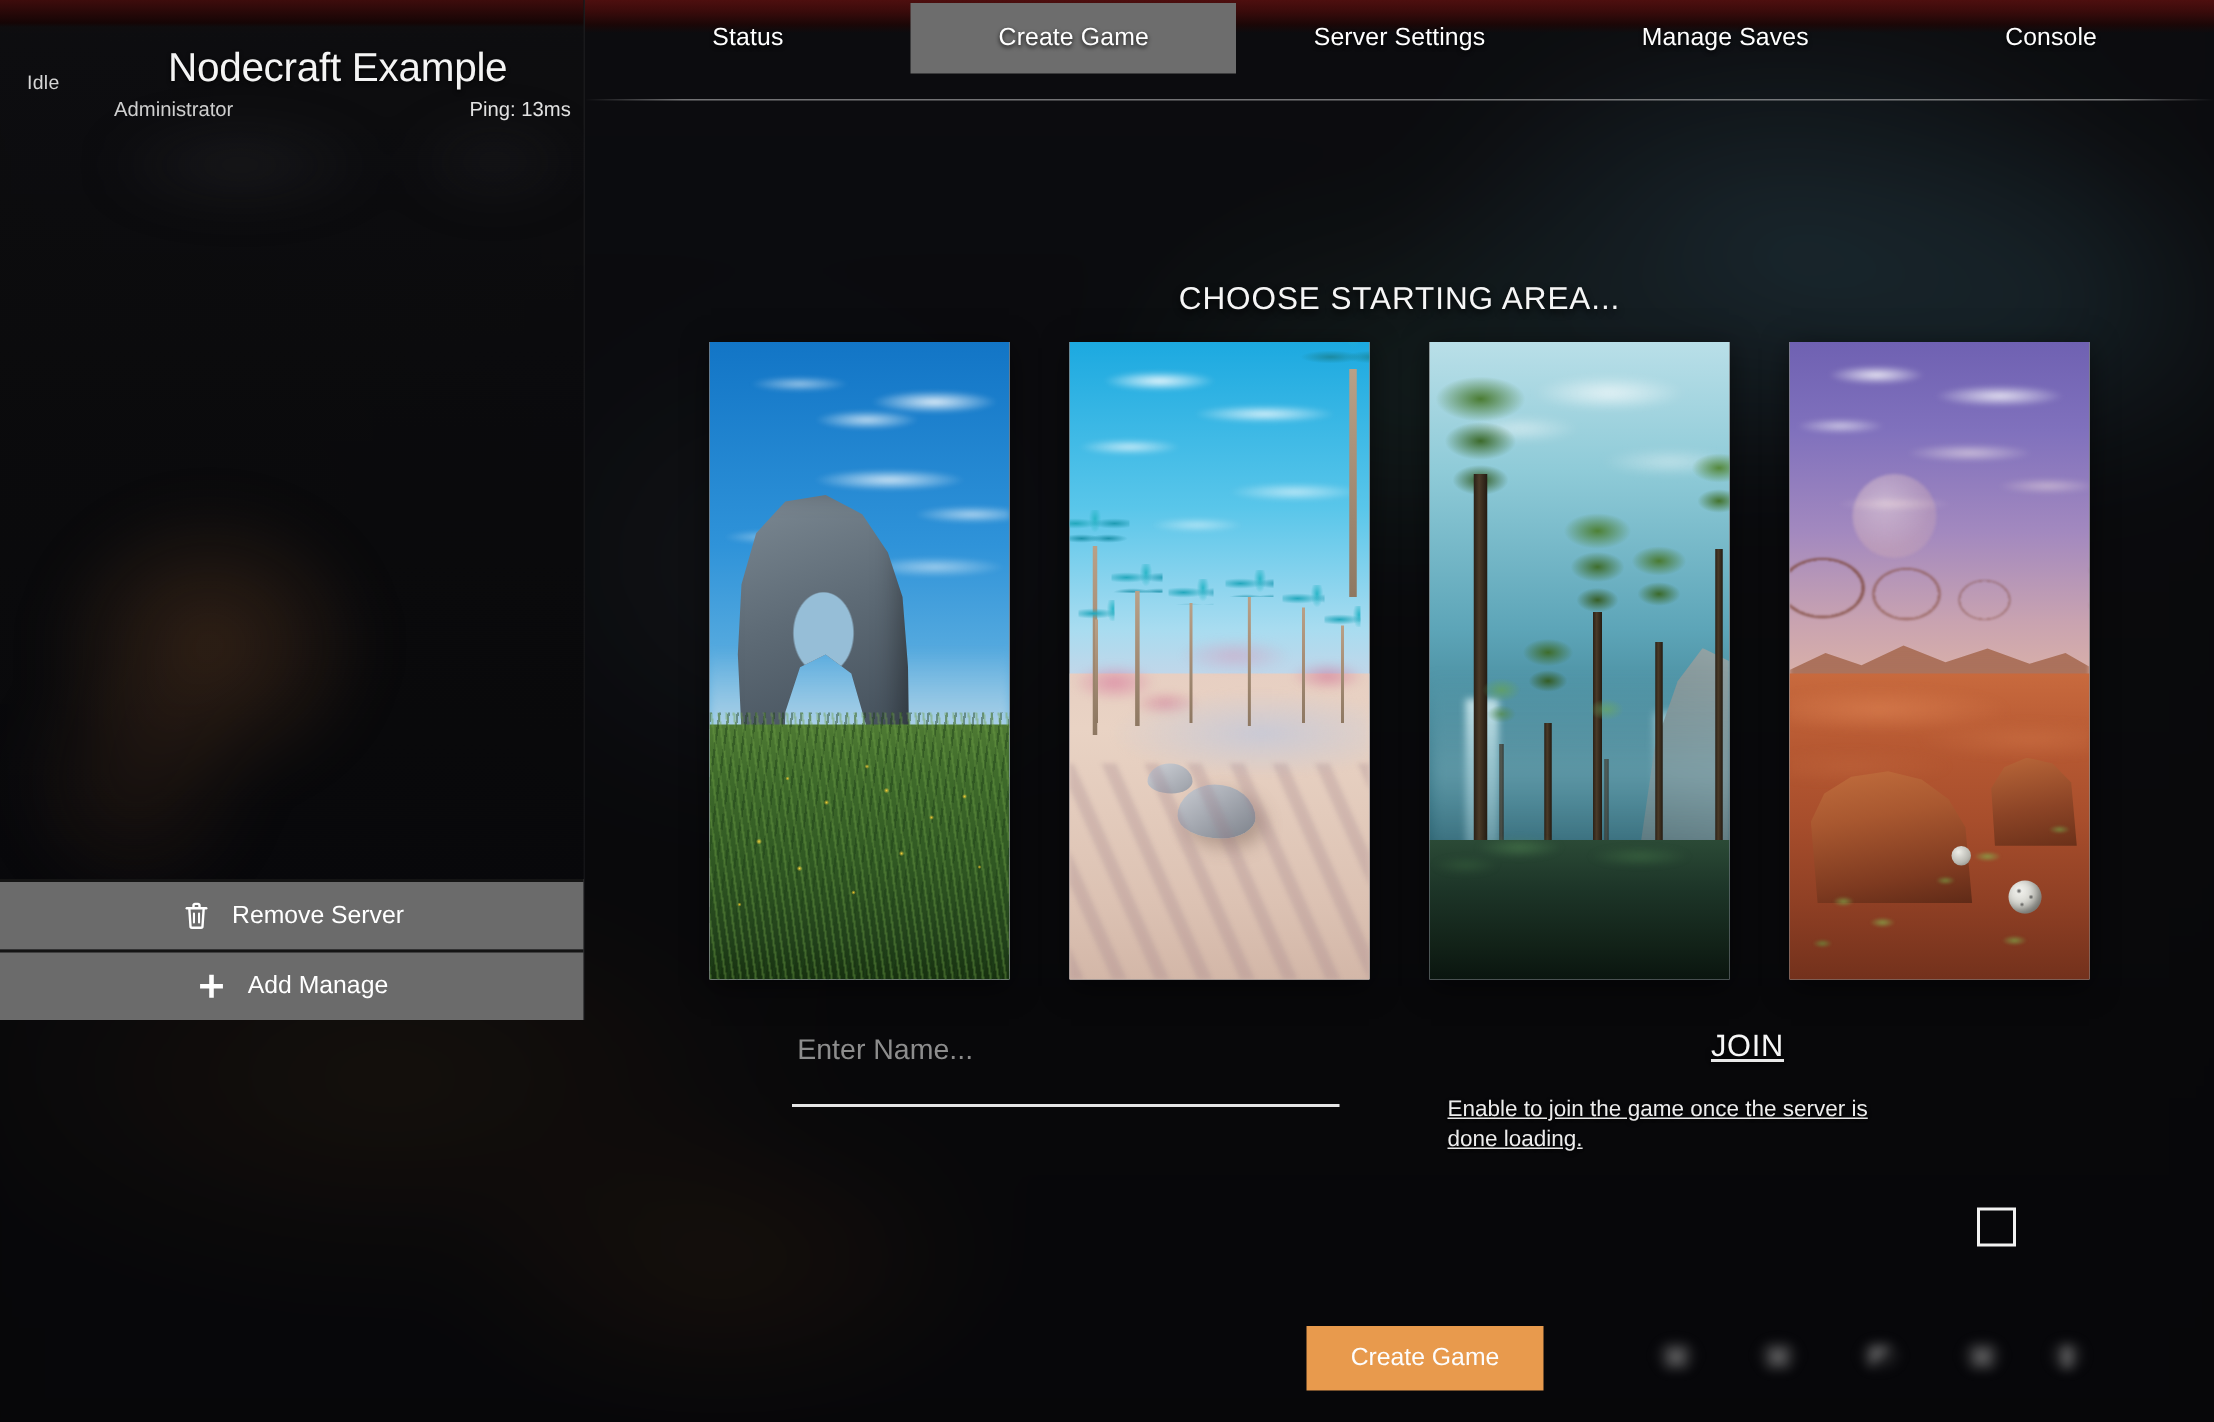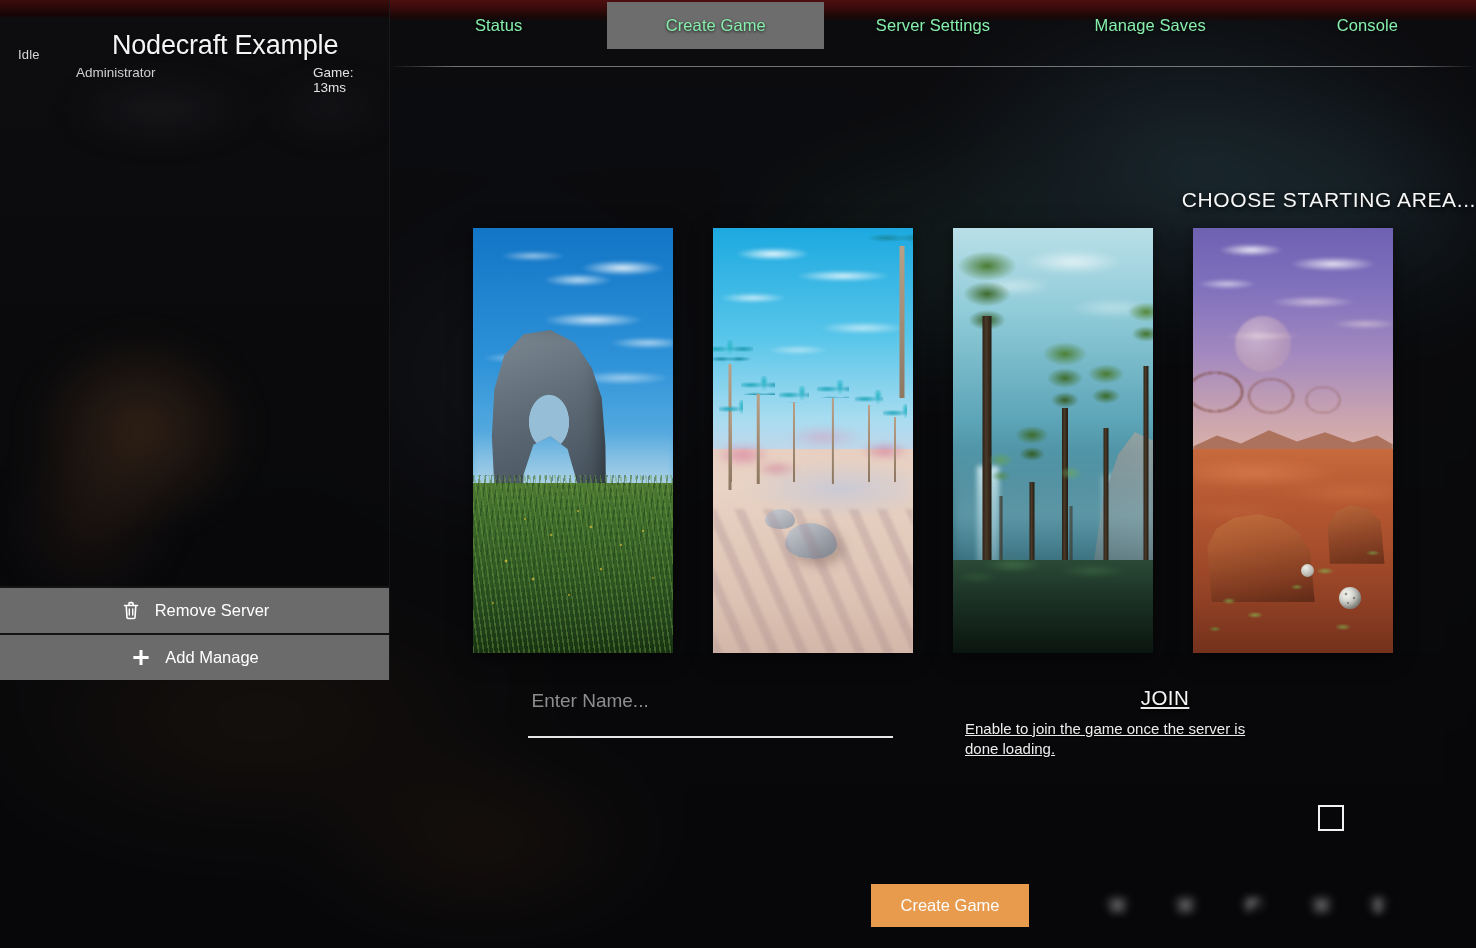--- a/index.html
+++ b/index.html
@@ -93,34 +93,34 @@
     position:absolute; left:390px; top:0; width:1086px; height:68px;
     display:flex; align-items:flex-end;
   }
   .tabbar-underline{
     position:absolute; left:390px; top:66px; width:1086px; height:1px;
     background:linear-gradient(90deg, rgba(190,190,190,.0) 0%, rgba(200,200,200,.55) 6%, rgba(200,200,200,.55) 94%, rgba(190,190,190,0) 100%);
   }
   .tab{
     flex:1 1 0; height:47px;
     display:flex; align-items:center; justify-content:center;
-    font-size:16.5px; color:#86efac; letter-spacing:.1px;
+    font-size:16.5px; color:#ffffff; letter-spacing:.1px;
     background:transparent; border:none; cursor:pointer;
     text-shadow:0 1px 3px rgba(0,0,0,.85);
     margin-bottom:19px;
   }
   .tab.active{ background:#6d6d6d; }
 
   
   .main{
     position:absolute; left:390px; top:68px; width:1086px; height:880px;
   }
   .choose-title{
     position:absolute; left:0; top:120px; width:1086px;
-    text-align:right; font-size:21px; letter-spacing:.6px; color:#f6f6f6;
+    text-align:center; font-size:21px; letter-spacing:.6px; color:#f6f6f6;
     text-shadow:0 2px 5px rgba(0,0,0,.9);
   }
 
   
   .biomes{
     position:absolute; left:0; top:160px; width:1086px;
     display:flex; justify-content:center; gap:40px;
   }
   .biome{
     width:200px; height:425px;
@@ -354,21 +354,21 @@
     padding:4px 4px 24px 4px; outline:none;
   }
   .session-input::placeholder{ color:#8d8d8d; }
 
   .join-col{ position:absolute; left:575px; top:0; width:400px;text-decoration:underline; }
   .join-label{
     text-align:center; font-size:20.5px; letter-spacing:.5px; color:#f6f6f6;
     text-shadow:0 2px 4px rgba(0,0,0,.9);
   }
   .join-desc{
-    margin-top:9px; width:305px; font-size:15px; line-height:1.33; color:#ededed;
+    margin-top:20px; width:305px; font-size:15px; line-height:1.33; color:#ededed;
     text-shadow:0 1px 3px rgba(0,0,0,.85);
   }
   .join-check{
     position:absolute; left:353px; top:119px;
     width:26px; height:26px; background:transparent;
     border:2px solid #f2f2f2; cursor:pointer; padding:0;
   }
 
   .create-btn{
     position:absolute; left:481px; top:198px;
@@ -568,21 +568,21 @@
   </div>
 
   <div class="sidebar">
     <div class="sidebar-blur"></div>
     <div class="sidebar-topstrip"></div>
 
     <div class="server-header">
       <div class="status-idle">Idle</div>
       <div class="server-title">Nodecraft Example</div>
       <div class="server-role">Administrator</div>
-      <div class="server-ping">Game: 13ms</div>
+      <div class="server-ping">Ping: 13ms</div>
     </div>
 
     <div class="sidebar-actions">
       <button class="sb-btn">
         <span class="sb-icon">
           <svg width="16" height="19" viewBox="0 0 16 19" fill="none">
             <path d="M1.5 4.5h13" stroke="#fff" stroke-width="1.6" stroke-linecap="round"></path>
             <path d="M6 4.5V2.6A1 1 0 017 1.6h2a1 1 0 011 1v1.9" stroke="#fff" stroke-width="1.6"></path>
             <path d="M3.2 4.5l.8 12a1 1 0 001 1h6a1 1 0 001-1l.8-12" stroke="#fff" stroke-width="1.6" stroke-linejoin="round"></path>
             <path d="M6.3 8v6M9.7 8v6" stroke="#fff" stroke-width="1.4" stroke-linecap="round"></path>

